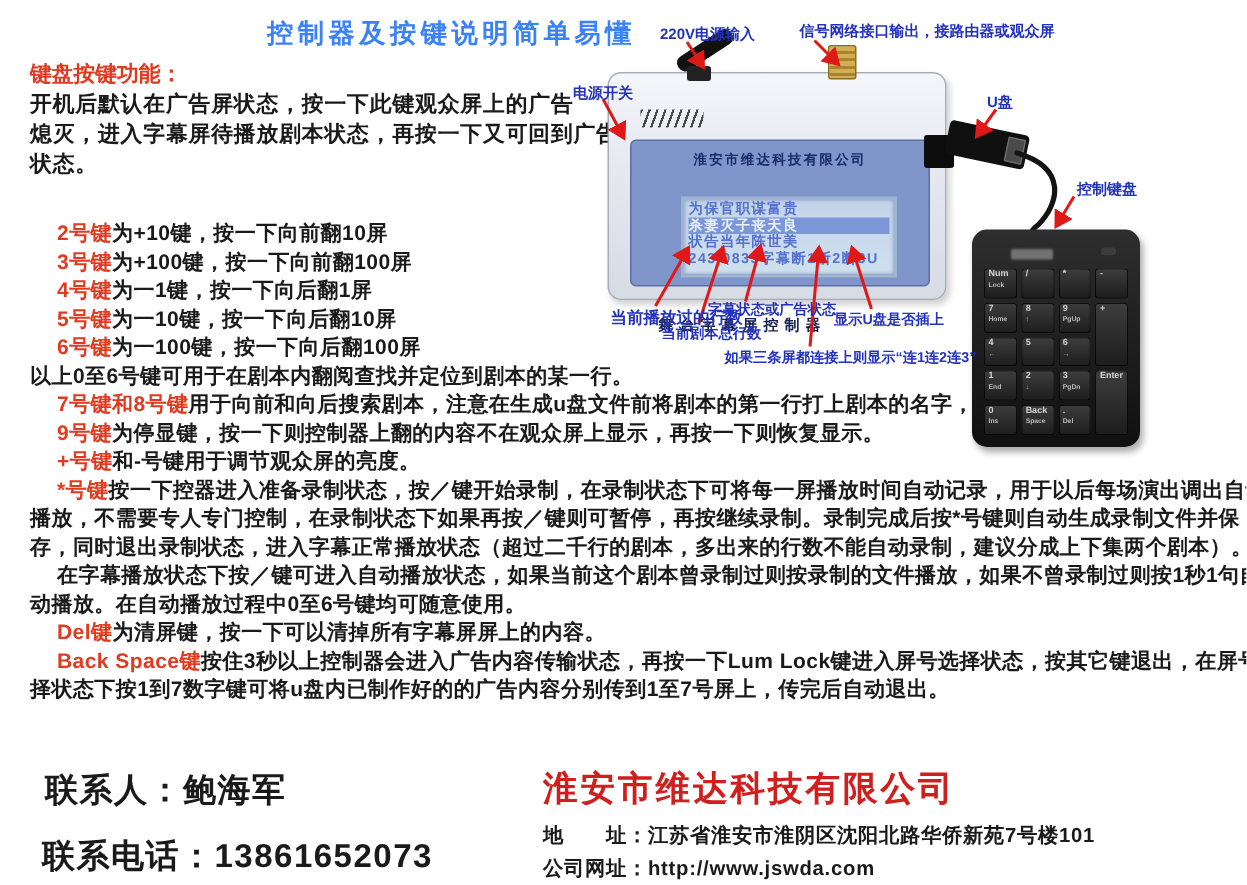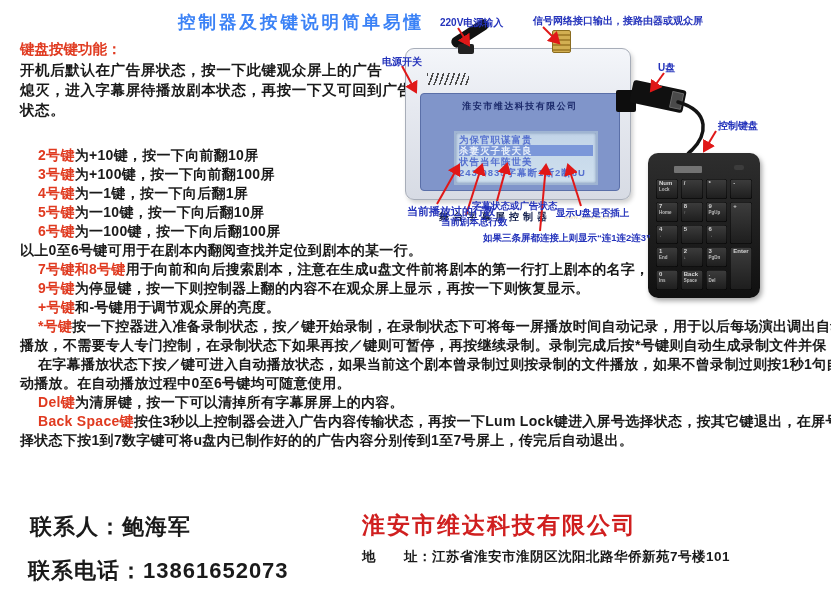--- a/index.html
+++ b/index.html
@@ -93,20 +93,21 @@
     <div class="ln ind1"><span class="lead">3号键</span><span>为+100键，按一下向前翻100屏</span></div>
     <div class="ln ind1"><span class="lead">4号键</span><span>为一1键，按一下向后翻1屏</span></div>
     <div class="ln ind1"><span class="lead">5号键</span><span>为一10键，按一下向后翻10屏</span></div>
     <div class="ln ind1"><span class="lead">6号键</span><span>为一100键，按一下向后翻100屏</span></div>
     <div class="ln"><span>以上0至6号键可用于在剧本内翻阅查找并定位到剧本的某一行。</span></div>
     <div class="ln ind1"><span class="lead">7号键和8号键</span><span>用于向前和向后搜索剧本，注意在生成u盘文件前将剧本的第一行打上剧本的名字，以便于此时翻阅。</span></div>
     <div class="ln ind1"><span class="lead">9号键</span><span>为停显键，按一下则控制器上翻的内容不在观众屏上显示，再按一下则恢复显示。</span></div>
     <div class="ln ind1"><span class="lead">+号键</span><span>和-号键用于调节观众屏的亮度。</span></div>
     <div class="ln ind1"><span class="lead">*号键</span><span>按一下控器进入准备录制状态，按／键开始录制，在录制状态下可将每一屏播放时间自动记录，用于以后每场演出调出自动</span></div>
     <div class="ln"><span>播放，不需要专人专门控制，在录制状态下如果再按／键则可暂停，再按继续录制。录制完成后按*号键则自动生成录制文件并保</span></div>
+    <div class="ln"><span>存，同时退出录制状态，进入字幕正常播放状态（超过二千行的剧本，多出来的行数不能自动录制，建议分成上下集两个剧本）。</span></div>
     <div class="ln ind1"><span>在字幕播放状态下按／键可进入自动播放状态，如果当前这个剧本曾录制过则按录制的文件播放，如果不曾录制过则按1秒1句自</span></div>
     <div class="ln"><span>动播放。在自动播放过程中0至6号键均可随意使用。</span></div>
     <div class="ln ind1"><span class="lead">Del键</span><span>为清屏键，按一下可以清掉所有字幕屏屏上的内容。</span></div>
     <div class="ln ind1"><span class="lead">Back Space键</span><span>按住3秒以上控制器会进入广告内容传输状态，再按一下Lum Lock键进入屏号选择状态，按其它键退出，在屏号选</span></div>
     <div class="ln"><span>择状态下按1到7数字键可将u盘内已制作好的的广告内容分别传到1至7号屏上，传完后自动退出。</span></div>
   </div>
 
   <div class="device">
     <div class="vents"></div>
     <div class="panel">
@@ -233,14 +234,15 @@
     <line x1="466" y1="215" x2="482" y2="165" stroke="#e01818" stroke-width="2" marker-end="url(#ah)"></line>
     <line x1="497" y1="201" x2="507" y2="164" stroke="#e01818" stroke-width="2" marker-end="url(#ah)"></line>
     <line x1="540" y1="231" x2="546" y2="165" stroke="#e01818" stroke-width="2" marker-end="url(#ah)"></line>
     <line x1="581" y1="206" x2="568" y2="165" stroke="#e01818" stroke-width="2" marker-end="url(#ah)"></line>
   </svg>
 
   <div class="contact-name">联系人：鲍海军</div>
   <div class="contact-phone">联系电话：13861652073</div>
   <div class="company-name">淮安市维达科技有限公司</div>
   <div class="company-addr">地　　址：江苏省淮安市淮阴区沈阳北路华侨新苑7号楼101</div>
+  <div class="company-web">公司网址：http://www.jswda.com</div>
 
 </div>
 
 </body></html>

